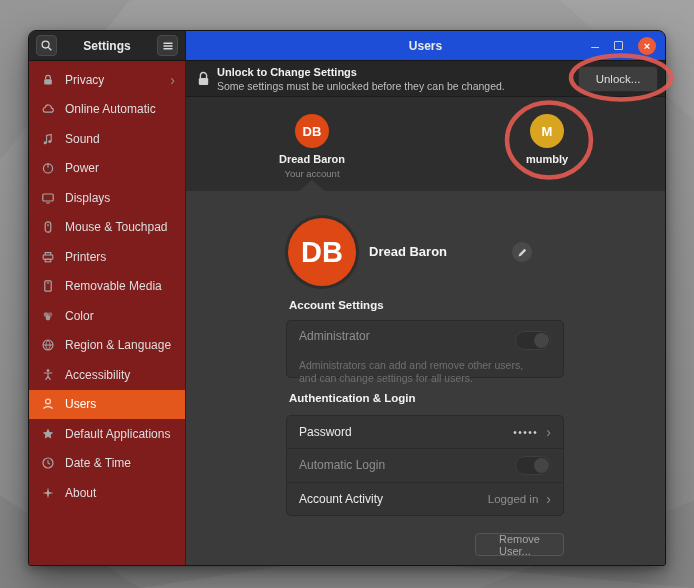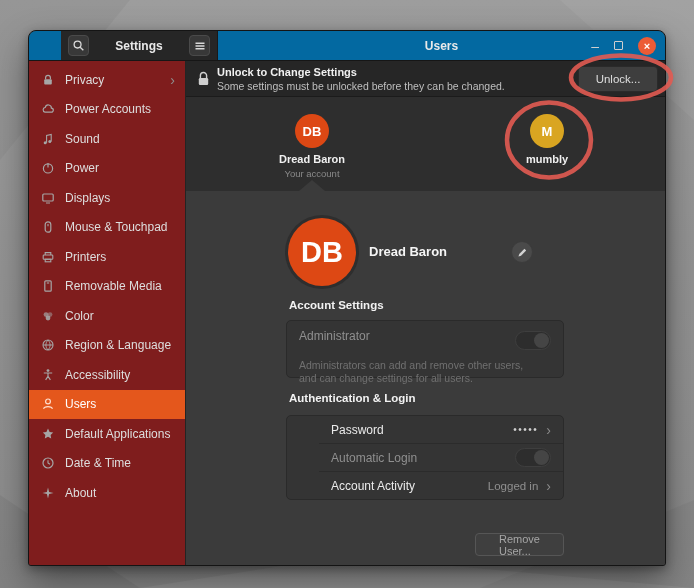--- a/index.html
+++ b/index.html
@@ -14,21 +14,21 @@
   
   .window {
     position:absolute; left:28px; top:30px; width:638px; height:536px;
     background:#3b3b3b; border:1px solid #141414;
     border-radius:8px 8px 3px 3px;
     box-shadow:0 16px 36px rgba(0,0,0,.42), 0 3px 10px rgba(0,0,0,.32);
     overflow:hidden; z-index:2;
   }
 
   
-  .titlebar { height:30px; display:flex; background:#0369a1; border-bottom:1px solid #161616;padding-left:32px; }
+  .titlebar { height:30px; display:flex; background:#1d4ed8; border-bottom:1px solid #161616; }
   .tb-left { width:157px; flex:0 0 157px; display:flex; align-items:center; justify-content:space-between;
              padding:0 7px; background:#262626; border-right:1px solid #191919; }
   .tb-right { flex:1; position:relative; display:flex; align-items:center; }
   .tb-title { font-size:12px; font-weight:bold; color:#e9e9e9; }
   .tb-right .tb-title { position:absolute; left:0; right:0; text-align:center; }
   .tb-btn { width:21px; height:21px; border-radius:4px; background:#383838; border:1px solid #4a4a4a;
             display:flex; align-items:center; justify-content:center; color:#d8d8d8; }
   .win-controls { position:absolute; right:9px; display:flex; align-items:center; gap:15px; }
   .ctl-min { color:#cfcfcf; font-size:14px; line-height:10px; }
   .ctl-max { width:9px; height:9px; border:1.5px solid #cfcfcf; border-radius:1px; }
@@ -80,21 +80,21 @@
 
   .section-h { position:absolute; left:103px; font-size:11.5px; font-weight:bold; color:#f2f2f2; }
   .card { position:absolute; left:100px; width:278px; background:#343434; border:1px solid #2a2a2a; border-radius:5px; }
   #admin-card { top:129px; height:58px; padding:8px 12px; }
   .admin-label { font-size:12px; color:#8f8f8f; }
   .admin-desc { font-size:10.5px; color:#707070; line-height:1.25; margin-top:16px; width:242px; }
   .toggle { width:36px; height:19px; border-radius:10px; background:#2d2d2d; border:1px solid #3e3e3e; position:relative; }
   .toggle .knob { position:absolute; top:1px; right:1px; width:15px; height:15px; border-radius:50%; background:#454545; }
   .admin-toggle { position:absolute; right:12px; top:10px; }
 
-  #auth-card { top:224px; height:85px; display:flex; flex-direction:column;padding-left:32px; }
+  #auth-card { top:224px; height:101px; display:flex; flex-direction:column; }
   .row { flex:1; display:flex; align-items:center; padding:0 12px; }
   .row + .row { border-top:1px solid #2b2b2b;gap:12px; }
   .row-label { font-size:12px; color:#eaeaea; }
   .row-label.dim { color:#8f8f8f; }
   .row-right { margin-left:auto; display:flex; align-items:center; gap:8px; }
   .dots { font-size:10px; color:#cfcfcf; letter-spacing:1.5px; }
   .chev { color:#8a8a8a; font-size:14px; line-height:1; }
   .muted-val { font-size:11.5px; color:#8f8f8f; }
 
   .remove-btn { position:absolute; left:289px; top:342px; width:89px; height:23px; background:#3f3f3f;
@@ -156,21 +156,21 @@
           </span>
           <span>Privacy</span>
           <span class="sb-chev">›</span>
         </div>
         <div class="sb-item">
           <span class="ico">
             <svg viewBox="0 0 14 14">
               <path d="M4 10.2h6.2a2 2 0 0 0 .2-4A3.1 3.1 0 0 0 4.3 5.3 2.5 2.5 0 0 0 4 10.2z" fill="none" stroke="currentColor" stroke-width="1.2"></path>
             </svg>
           </span>
-          <span>Power Accounts</span>
+          <span>Online Automatic</span>
         </div>
         <div class="sb-item">
           <span class="ico">
             <svg viewBox="0 0 14 14">
               <path d="M5.6 10.8V3.4l4.6-1v7.2" fill="none" stroke="currentColor" stroke-width="1.1"></path>
               <circle cx="4.2" cy="10.8" r="1.5" fill="currentColor"></circle>
               <circle cx="8.8" cy="9.6" r="1.5" fill="currentColor"></circle>
             </svg>
           </span>
           <span>Sound</span>

